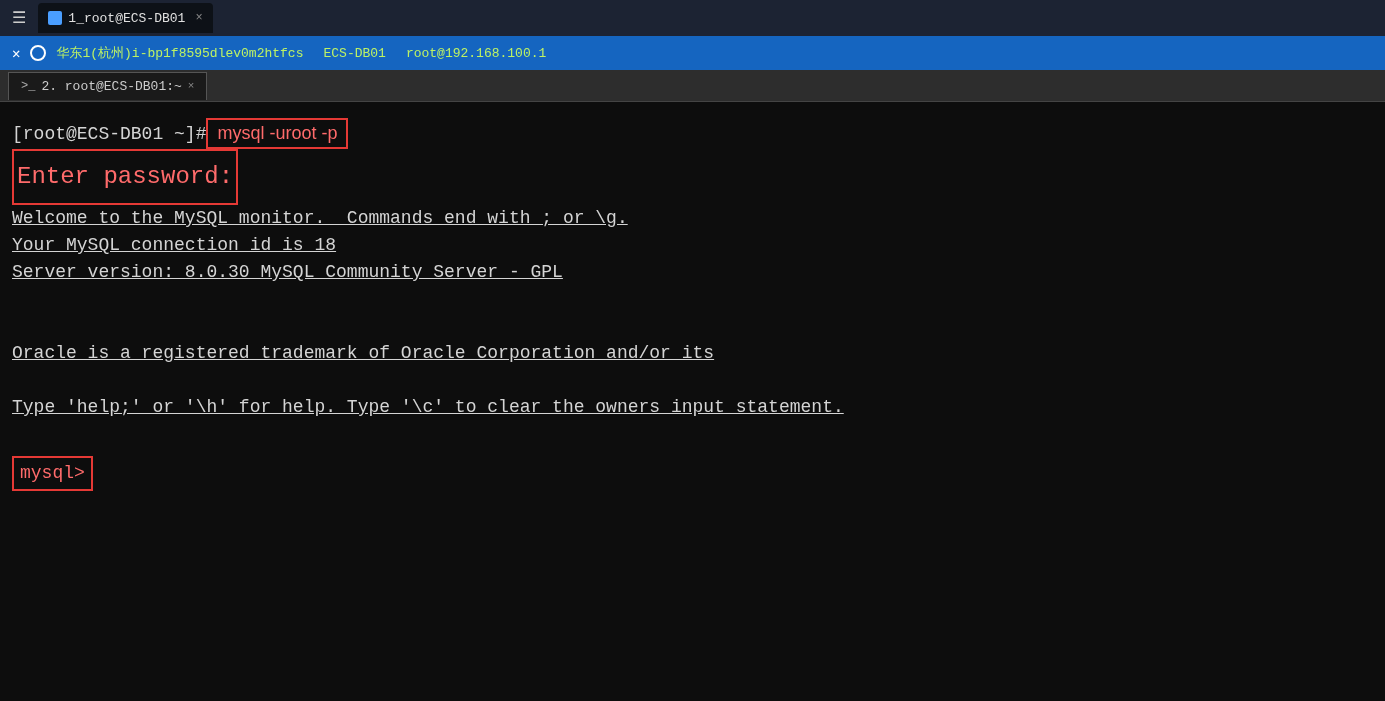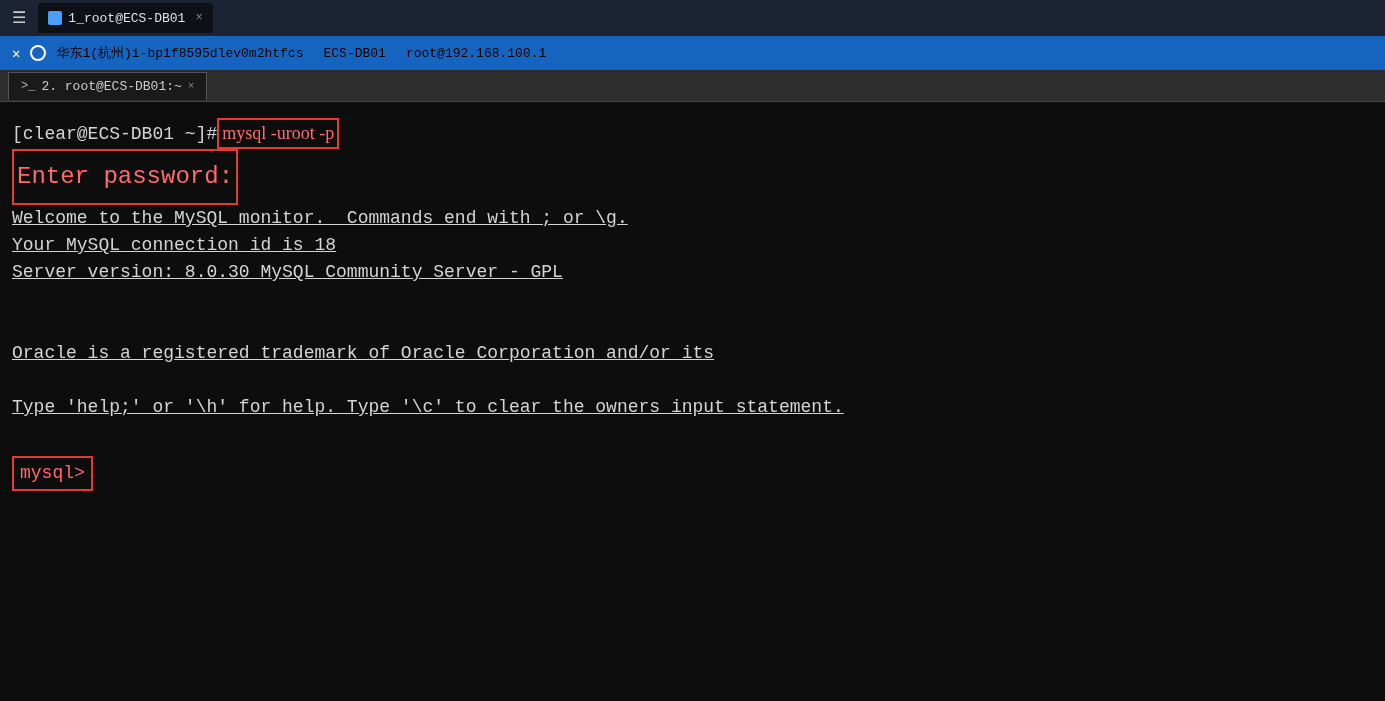--- a/index.html
+++ b/index.html
@@ -59,21 +59,21 @@
       height: 34px;
       padding: 0 12px;
       gap: 10px;
     }
     .toolbar-icon {
       color: #fff;
       font-size: 14px;
       cursor: pointer;
     }
     .toolbar-text {
-      color: #000000;
+      color: #bef264;
       font-size: 13px;
     }
     .toolbar-separator {
       color: #90caf9;
       font-size: 13px;
     }
     .globe-icon {
       display: inline-block;
       width: 16px;
       height: 16px;
@@ -134,23 +134,23 @@
 
     .prompt-text {
       color: #d4d4d4;
       white-space: pre;
     }
 
     .highlighted-command {
       background: transparent;
       border: 2px solid #e53935;
       color: #ff6b6b;
-      padding: 0 3px;
-      font-size: 18px;
-      font-family: Liberation Serif, serif;
+      padding: 0 9px;
+      font-size: 18px;
+      font-family: Liberation Sans, sans-serif;
     }
 
     .highlighted-password {
       background: transparent;
       border: 2px solid #e53935;
       color: #ff6b6b;
       padding: 8px 3px;
       font-size: 24px;
       font-family: 'Courier New', Courier, monospace;
     }
@@ -203,21 +203,21 @@
   <div class="session-tab">
     <span class="terminal-icon">&gt;_</span>
     <span>2. root@ECS-DB01:~</span>
     <span class="close-icon">×</span>
   </div>
 </div>
 
 <div class="terminal-area">
 
   <div class="prompt-line">
-    <span class="prompt-text">[clear@ECS-DB01 ~]#</span>
+    <span class="prompt-text">[root@ECS-DB01 ~]#</span>
     <span class="highlighted-command"> mysql -uroot -p</span>
   </div>
 
   <div class="prompt-line">
     <span class="highlighted-password">Enter password:</span>
   </div>
 
   <div class="normal-line">Welcome to the MySQL monitor.  Commands end with ; or \g.</div>
   <div class="normal-line">Your MySQL connection id is 18</div>
   <div class="normal-line">Server version: 8.0.30 MySQL Community Server - GPL</div>

